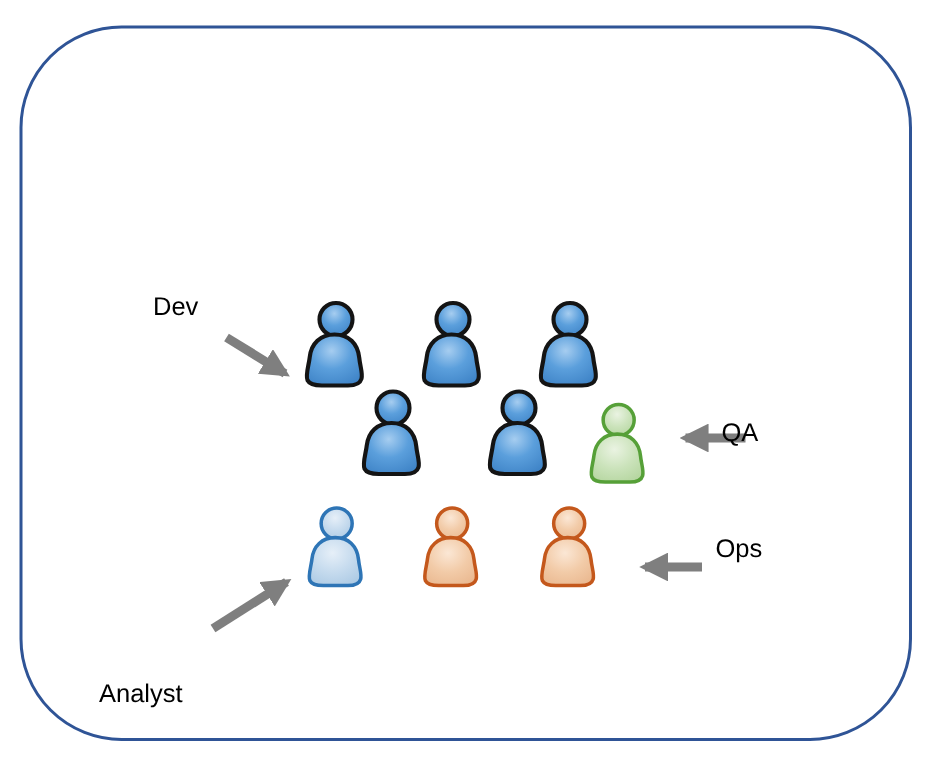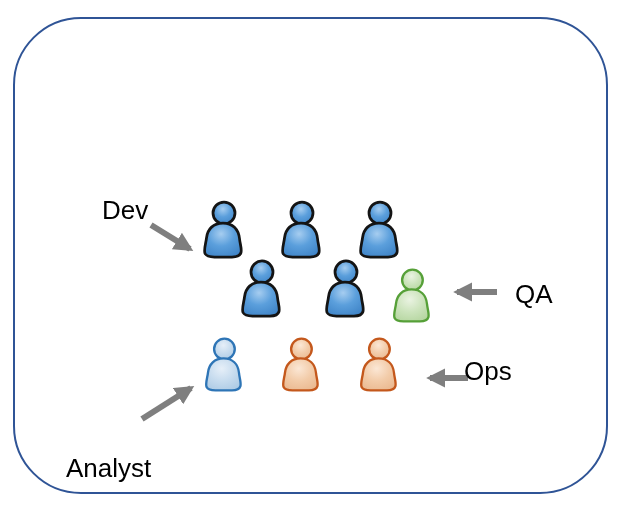--- a/index.html
+++ b/index.html
@@ -28,21 +28,21 @@
     stroke-linejoin: round;
     stroke-linecap: round;
   }
   .p-blue  circle, .p-blue  path { fill: url(#gBlue);   stroke: #141414; stroke-width: 5.5; }
   .p-green circle, .p-green path { fill: url(#gGreen);  stroke: #56a038; stroke-width: 5;   }
   .p-lblue circle, .p-lblue path { fill: url(#gLtBlue); stroke: #2e75b6; stroke-width: 5;   }
   .p-orange circle,.p-orange path{ fill: url(#gOrange); stroke: #c4581c; stroke-width: 5;   }
   .label {
     position: absolute;
     color: #000000;
-    font-size: 26px;
+    font-size: 17px;
     line-height: 1.1;
     white-space: nowrap;
   }
   .arrows {
     position: absolute;
     left: 0; top: 0;
     width: 630px; height: 514px;
     pointer-events: none;
   }
   .defs-holder { position: absolute; width: 0; height: 0; overflow: hidden; }
@@ -126,17 +126,17 @@
         <path d="M0,0 L10,5 L0,10 Z" fill="#7f7f7f"></path>
       </marker>
     </defs>
     <line x1="151" y1="225" x2="190" y2="249" stroke="#7f7f7f" stroke-width="6" marker-end="url(#ah)"></line>
     <line x1="497" y1="292" x2="457" y2="292" stroke="#7f7f7f" stroke-width="6" marker-end="url(#ah)"></line>
     <line x1="468" y1="378" x2="430" y2="378" stroke="#7f7f7f" stroke-width="6" marker-end="url(#ah)"></line>
     <line x1="142" y1="419" x2="191" y2="388" stroke="#7f7f7f" stroke-width="6" marker-end="url(#ah)"></line>
   </svg>
 
   <div class="label" style="left:102px; top:196px;">Dev</div>
-  <div class="label" style="left:515px; top:280px;">QA</div>
-  <div class="label" style="left:464px; top:357px;">Ops</div>
+  <div class="label" style="left:481px; top:280px;">QA</div>
+  <div class="label" style="left:477px; top:357px;">Ops</div>
   <div class="label" style="left:66px; top:411px;margin-top:43px;">Analyst</div>
 
 </div>
 
 </body></html>

